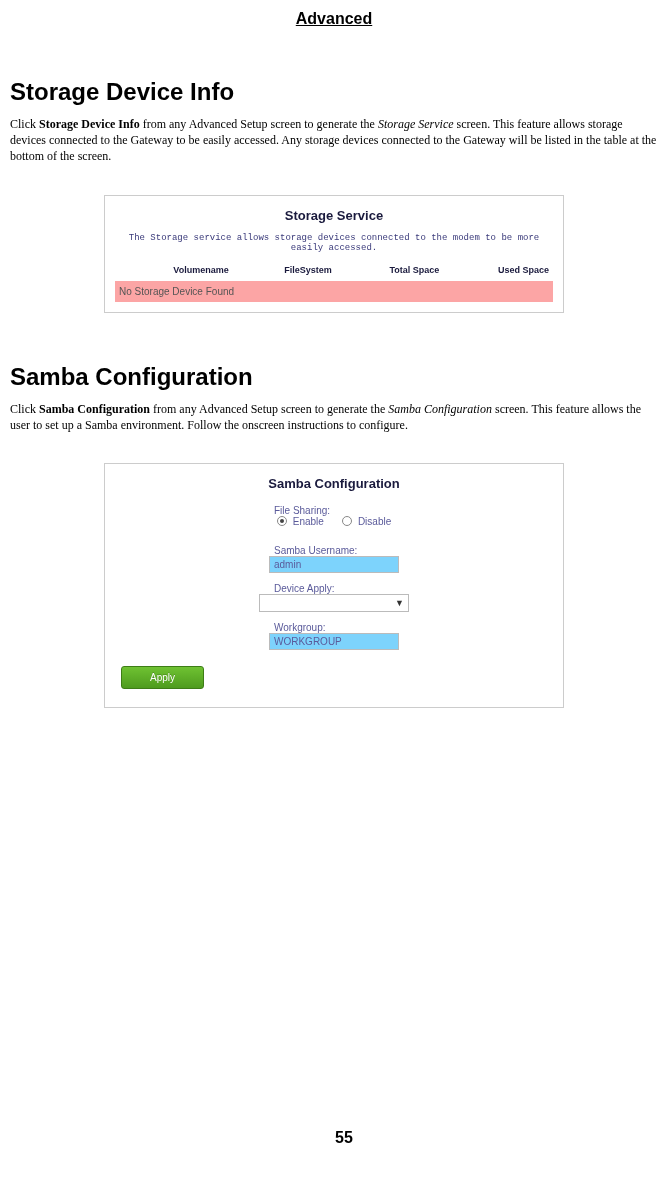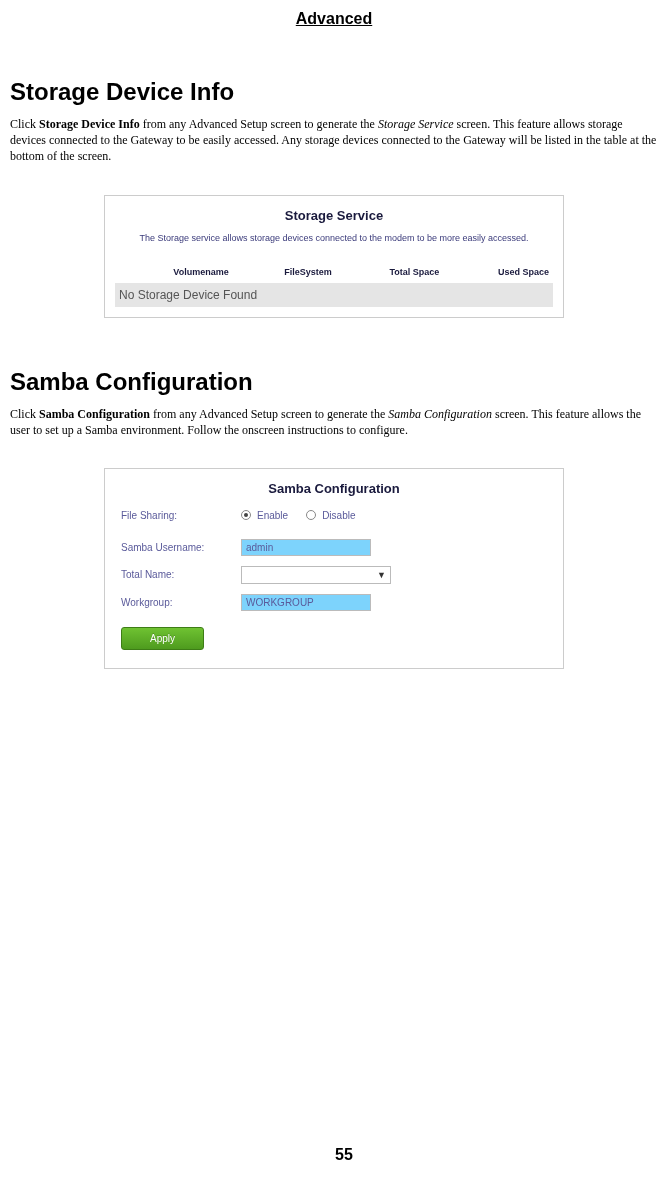--- a/index.html
+++ b/index.html
@@ -54,43 +54,43 @@
       text-align: center;
     }
     .storage-fig-title {
       font-family: Arial, sans-serif;
       font-weight: bold;
       font-size: 13px;
       color: #1a1a3d;
       margin-bottom: 10px;
     }
     .storage-fig-desc {
-      font-family: Liberation Sans, sans-serif;
+      font-family: Liberation Mono, monospace;
       font-size: 9px;
       color: #3a3a7a;
-      margin-bottom: 18px;
+      margin-bottom: 6px;
     }
     .storage-table {
       width: 100%;
       border-collapse: collapse;
       font-family: Arial, sans-serif;
       font-size: 9px;
     }
     .storage-table th {
       color: #1a1a3d;
       font-weight: bold;
       padding: 6px 4px;
       text-align: right;
     }
     .storage-table td {
-      background: #e5e5e5;
+      background: #fca5a5;
       padding: 5px 4px;
       text-align: left;
       color: #555;
-      font-size: 12px;
+      font-size: 10px;
     }
     .samba-fig {
       display: inline-block;
       border: 1px solid #ccc;
       width: 460px;
       background: #fff;
       padding: 12px 10px 18px 10px;
       text-align: center;
     }
     .samba-fig-title {
@@ -103,20 +103,21 @@
     .samba-form {
       text-align: left;
       font-family: Arial, sans-serif;
       font-size: 10px;
       padding: 0 6px;
     }
     .samba-row {
       display: flex;
       align-items: center;
       margin-bottom: 10px;
+      flex-direction: column;
     }
     .samba-row.spacer {
       margin-bottom: 18px;
     }
     .samba-label {
       width: 120px;
       color: #5a5a9a;
     }
     .samba-radio-group {
       color: #5a5a9a;
@@ -178,21 +179,21 @@
       font-family: Arial, sans-serif;
       font-size: 10px;
       padding: 5px 28px;
       border-radius: 3px;
       border: 1px solid #3d7d16;
       margin-top: 6px;
       text-shadow: 0 -1px 0 rgba(0,0,0,0.2);
     }
     .page-number {
       position: absolute;
-      bottom: 28px;
+      bottom: 45px;
       left: 0;
       right: 0;
       text-align: center;
       font-family: 'Segoe UI', Arial, sans-serif;
       font-weight: bold;
       font-size: 16px;
       padding-left: 20px;
     }
   </style>
 </head>
@@ -250,21 +251,21 @@
         </div>
       </div>
 
       <div class="samba-row">
         <div class="samba-label">Samba Username:</div>
         <input class="samba-input" value="admin" style="">
       </div>
 
 
       <div class="samba-row">
-        <div class="samba-label">Total Name:</div>
+        <div class="samba-label">Device Apply:</div>
         <div class="samba-select">
           <span></span>
           <span class="samba-select-arrow">▼</span>
         </div>
       </div>
 
       <div class="samba-row">
         <div class="samba-label">Workgroup:</div>
         <input class="samba-input" value="WORKGROUP" style="">
       </div>

